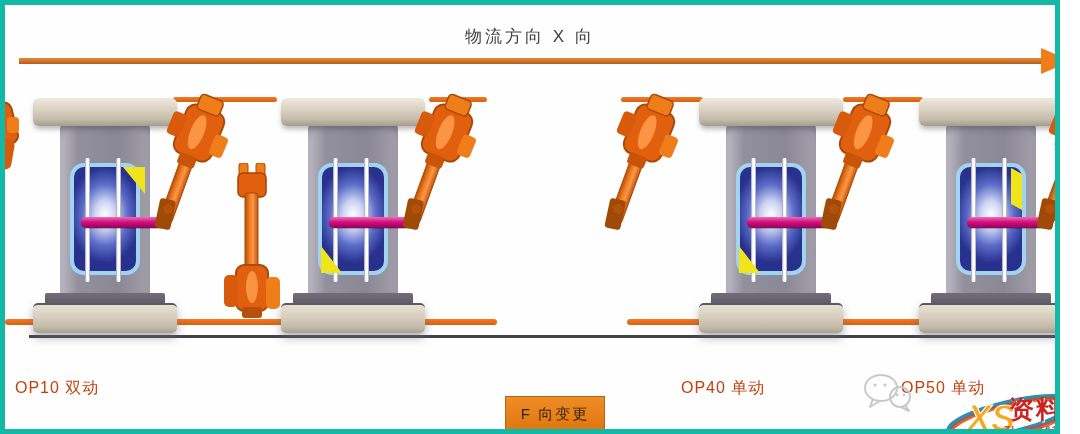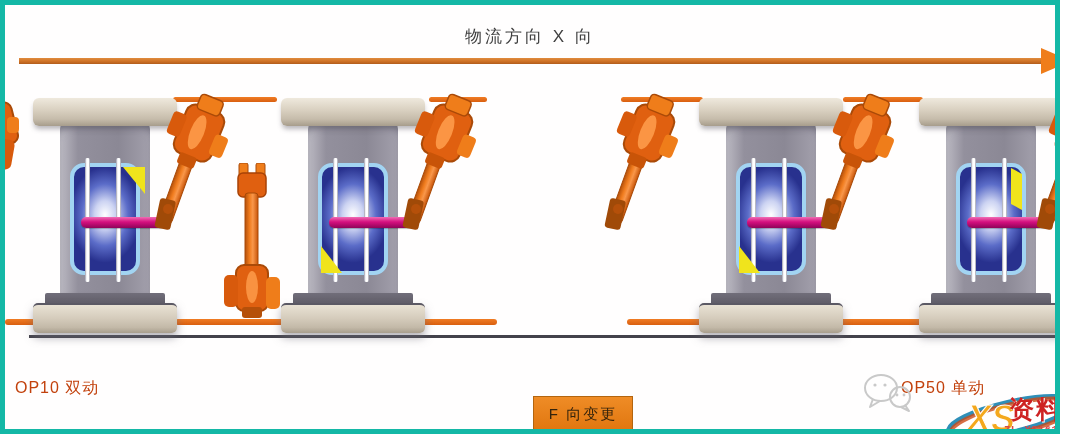--- a/index.html
+++ b/index.html
@@ -59,21 +59,21 @@
   .rb-1{left:130px;top:88px}.rb-2{left:378px;top:88px}.rb-3{left:580px;top:88px}
   .rb-4{left:796px;top:88px}.rb-5{left:1012px;top:88px}
   .rb-vert{left:212px;top:158px}
   .rb-edge{left:-16px;top:92px}
   .gray-post{position:absolute;left:1052px;top:226px;width:22px;height:64px;border-radius:2px;z-index:3;
     background:linear-gradient(90deg,#d8d6dc 0%,#96939e 70%,#8a8793 100%);}
 
   
   .callout{position:absolute;left:500px;top:391px;width:100px;height:36px;z-index:8;
     background:linear-gradient(180deg,#ef8c26,#e0760f);border:1px solid #b3650f;box-sizing:border-box;
-    color:#35240c;font-size:15px;letter-spacing:2px;text-align:center;line-height:34px;margin-left:28px;}
+    color:#35240c;font-size:15px;letter-spacing:2px;text-align:center;line-height:34px;}
 
   
   .wm-site{position:absolute;left:902px;top:365px;z-index:9;font-size:31px;font-weight:bold;letter-spacing:3px;
     color:rgba(255,255,255,0);-webkit-text-stroke:1.3px #c9c9c9;white-space:nowrap;}
   .wm-chat{position:absolute;left:856px;top:366px;z-index:9;}
   .wm-logo{position:absolute;left:936px;top:386px;z-index:9;}
   .wm-brand{position:absolute;left:1004px;top:388px;z-index:10;font-size:25px;font-weight:bold;color:#ce2222;
     letter-spacing:2px;text-shadow:1px 1px 0 #fff;white-space:nowrap;}
   .wm-url{position:absolute;left:999px;top:419px;z-index:10;font-size:10.5px;font-weight:bold;color:#d84848;
     letter-spacing:.5px;white-space:nowrap;font-family:"Liberation Mono","DejaVu Sans Mono",monospace;}
@@ -166,20 +166,21 @@
   <div class="station st-4">
     <div class="crown"></div>
     <div class="pbody"></div>
     <div class="pfoot"></div>
     <div class="pbase"></div>
     <div class="die"></div>
     <div class="rail rail-l"></div>
     <div class="rail rail-r"></div>
     <div class="accent accent-bl"></div>
     <div class="cushion"></div>
+    <div class="st-label">OP40 单动</div>
   </div>
 
   <div class="station st-5">
     <div class="crown"></div>
     <div class="pbody"></div>
     <div class="pfoot"></div>
     <div class="pbase"></div>
     <div class="die"></div>
     <div class="rail rail-l"></div>
     <div class="rail rail-r"></div>

